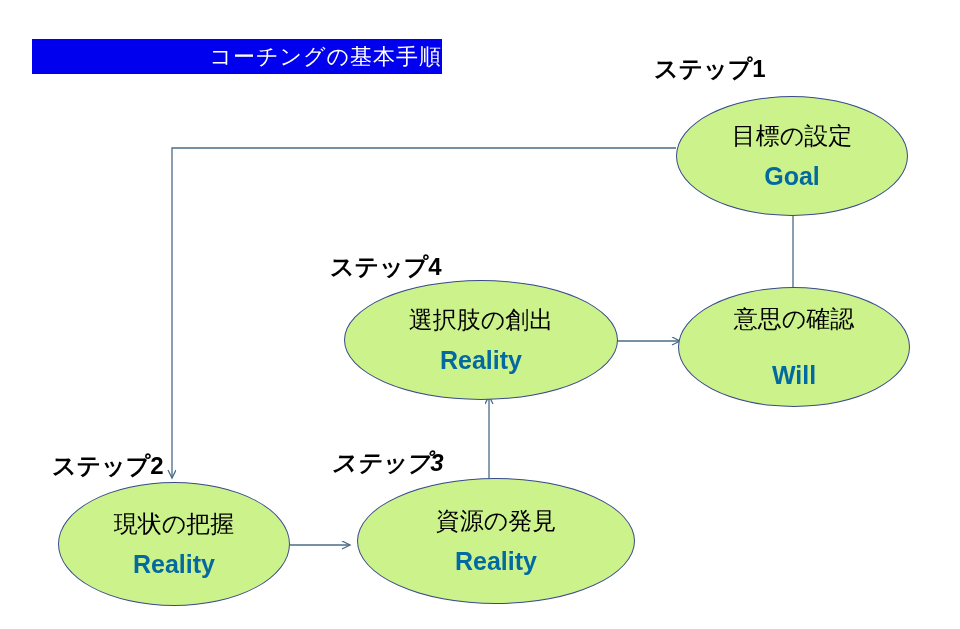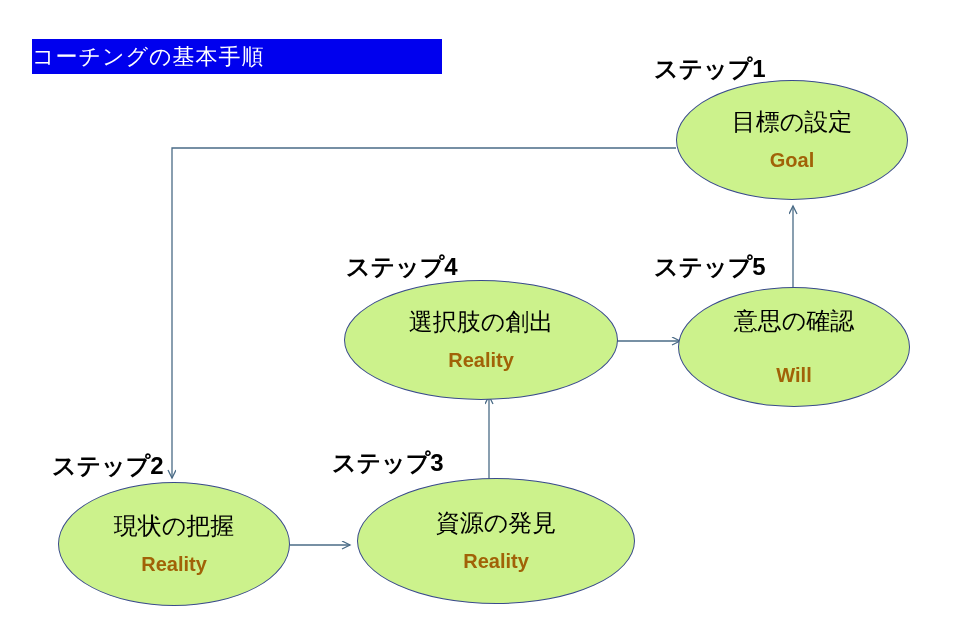--- a/index.html
+++ b/index.html
@@ -22,21 +22,21 @@
     top: 39px;
     width: 410px;
     height: 35px;
     background: #0000ee;
     color: #ffffff;
     font-size: 22px;
     font-weight: normal;
     letter-spacing: 1px;
     display: flex;
     align-items: center;
-    justify-content: flex-start;
+    justify-content: flex-end;
     box-sizing: border-box;
   }
   
   #connectors {
     position: absolute;
     left: 0;
     top: 0;
     width: 960px;
     height: 629px;
   }
@@ -54,46 +54,46 @@
     z-index: 3;
   }
   .node-jp {
     font-size: 24px;
     color: #000000;
     line-height: 1;
     margin-bottom: 16px;
     white-space: nowrap;
   }
   .node-en {
-    font-size: 20px;
+    font-size: 25px;
     font-weight: bold;
-    color: #a16207;
+    color: #0369a1;
     line-height: 1;
     white-space: nowrap;
   }
   
   .step-label {
     position: absolute;
     font-size: 24px;
     font-weight: bold;
     color: #000000;
     white-space: nowrap;
     z-index: 4;
   }
   
-  #node-goal     { left: 676px; top: 80px;  width: 232px; height: 120px; }
+  #node-goal     { left: 676px; top: 96px;  width: 232px; height: 120px; }
   #node-reality  { left: 58px;  top: 482px; width: 232px; height: 124px; align-items: center; }
   #node-resource { left: 357px; top: 478px; width: 278px; height: 126px; }
   #node-option   { left: 344px; top: 280px; width: 274px; height: 120px; }
   #node-will     { left: 678px; top: 287px; width: 232px; height: 120px; gap: 16px; }
 
   #label-step1 { left: 654px; top: 53px;  }
   #label-step2 { left: 52px;  top: 450px; }
-  #label-step3 { left: 332px; top: 447px; }
-  #label-step4 { left: 330px; top: 251px; margin-left: 16px; }
+  #label-step3 { left: 332px; top: 447px; font-style: italic; }
+  #label-step4 { left: 330px; top: 251px; }
   #label-step5 { left: 654px; top: 251px; }
 </style>
 </head>
 <body>
 
 <div id="canvas">
 
   <div id="title-bar">
     <span>コーチングの基本手順</span>
   </div>
@@ -113,21 +113,20 @@
 
     <line x1="617" y1="341" x2="680" y2="341" stroke="#4a6b86" stroke-width="1.3" marker-end="url(#arrowOpen)"></line>
 
     <line x1="793" y1="288" x2="793" y2="206" stroke="#4a6b86" stroke-width="1.3" marker-end="url(#arrowOpen)"></line>
   </svg>
 
   <div class="step-label" id="label-step1">ステップ1</div>
   <div class="step-label" id="label-step2">ステップ2</div>
   <div class="step-label" id="label-step3">ステップ3</div>
   <div class="step-label" id="label-step4">ステップ4</div>
-  <div class="step-label" id="label-step5">ステップ5</div>
 
   <div class="node" id="node-goal">
     <div class="node-jp">目標の設定</div>
     <div class="node-en">Goal</div>
   </div>
 
   <div class="node" id="node-reality">
     <div class="node-jp">現状の把握</div>
     <div class="node-en">Reality</div>
   </div>

